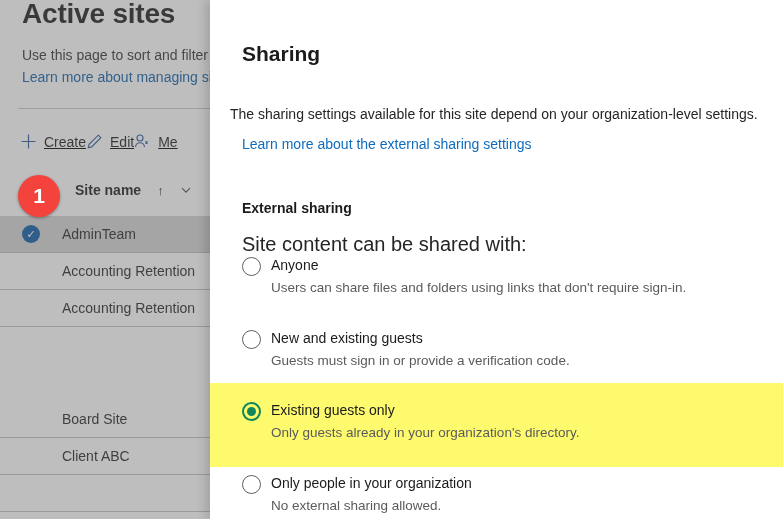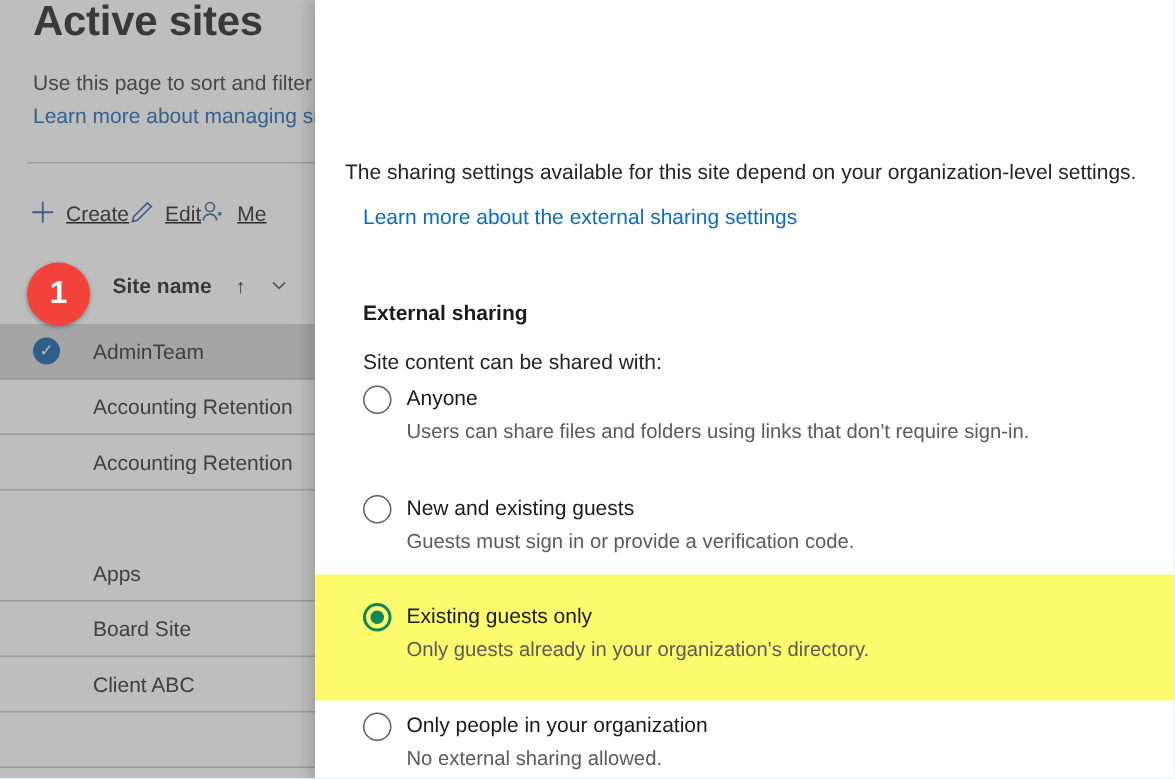--- a/index.html
+++ b/index.html
@@ -206,21 +206,21 @@
     left: 32px;
     top: 200px;
     font-size: 14px;
     font-weight: 600;
     color: #1b1b1b;
   }
   .sub-label {
     position: absolute;
     left: 32px;
     top: 233px;
-    font-size: 14px;
+    font-size: 20px;
     color: #252525;
   }
 
   
   .highlight-band {
     position: absolute;
     left: 0;
     top: 383px;
     width: 573px;
     height: 84px;
@@ -337,24 +337,20 @@
       <div class="row-check"></div>
       <div class="row-name">Accounting Retention</div>
     </div>
 
     <div class="row" style="top:290px">
       <div class="row-check"></div>
       <div class="row-name">Accounting Retention</div>
     </div>
 
 
-    <div class="row" style="top:364px">
-      <div class="row-check"></div>
-      <div class="row-name">Apps</div>
-    </div>
 
     <div class="row" style="top:401px">
       <div class="row-check"></div>
       <div class="row-name">Board Site</div>
     </div>
 
     <div class="row" style="top:438px">
       <div class="row-check"></div>
       <div class="row-name">Client ABC</div>
     </div>
@@ -368,20 +364,21 @@
   <div id="dim"></div>
 
   <div class="step-badge">
     <span>1</span>
   </div>
 
   <div id="panel">
 
     <div class="highlight-band"></div>
 
+    <div class="panel-title">Sharing</div>
     <div class="panel-desc">The sharing settings available for this site depend on your organization-level settings.</div>
     <a class="panel-link" href="#">Learn more about the external sharing settings</a>
 
     <div class="section-label">External sharing</div>
     <div class="sub-label">Site content can be shared with:</div>
 
     <div class="radio-opt" style="top:256px">
       <div class="radio-row">
         <span class="radio-mark"></span>
         <span class="radio-label">Anyone</span>

